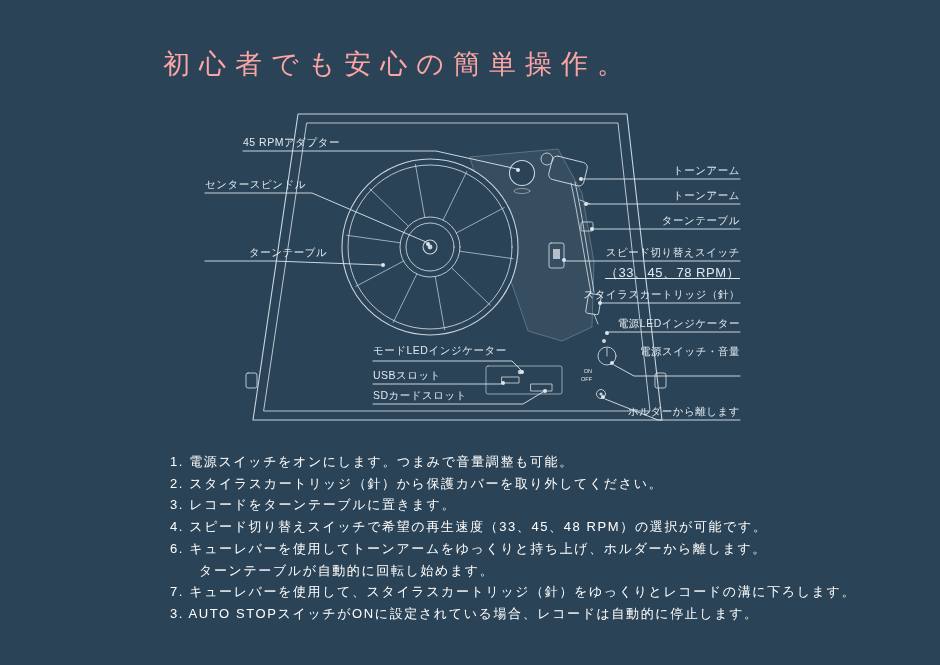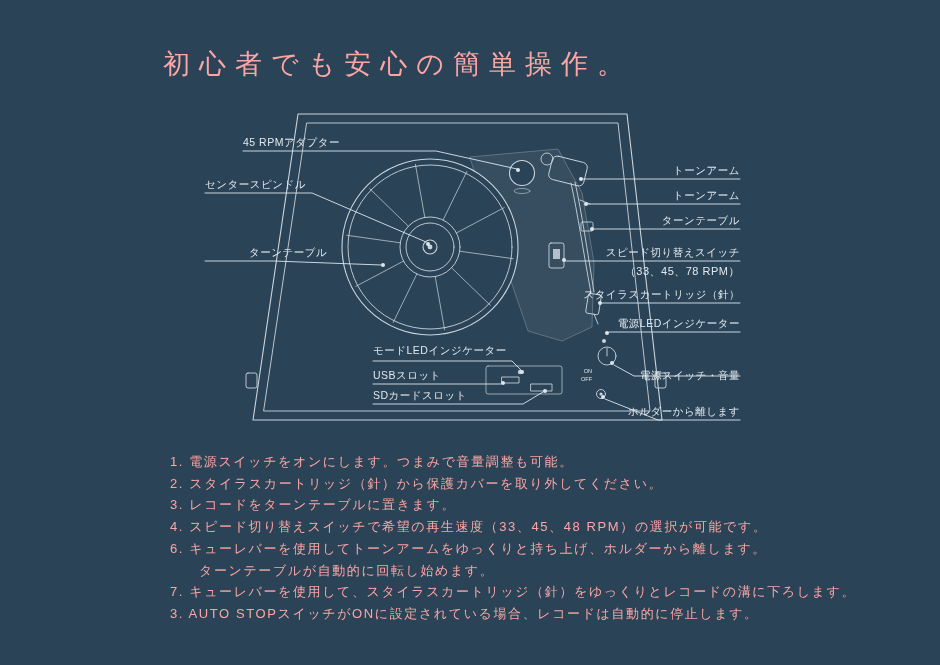--- a/index.html
+++ b/index.html
@@ -13,25 +13,25 @@
     position:absolute; left:163px; top:46px;
     font-size:27px; font-weight:400; letter-spacing:9px;
     color:#fca5a5; white-space:nowrap;
   }
   .diagram-svg { position:absolute; left:0; top:0; }
   .lbl {
     position:absolute; font-size:10.5px; letter-spacing:0.5px;
     color:#e0e9ef; white-space:nowrap;
   }
   .lbl-right { right:200px; text-align:right; }
-  .lbl-sub { font-size:11px; }
+  .lbl-sub { font-size:13px;text-decoration:underline; }
   .instructions { position:absolute; left:170px; top:451px; width:750px; }
   .instr {
     font-size:13px; letter-spacing:1.6px; line-height:21.7px;
-    color:#fca5a5; white-space:nowrap;
+    color:#ffffff; white-space:nowrap;
   }
   .instr.indent { padding-left:29px; }
 </style>
 </head>
 <body>
 
 <div class="page">
 
   <h1 class="title">初心者でも安心の簡単操作。</h1>
 
@@ -138,21 +138,21 @@
   <div class="lbl" style="left:373px; top:369px;">USBスロット</div>
   <div class="lbl" style="left:373px; top:389px;">SDカードスロット</div>
 
   <div class="lbl lbl-right" style="top:164px;">トーンアーム</div>
   <div class="lbl lbl-right" style="top:189px;">トーンアーム</div>
   <div class="lbl lbl-right" style="top:214px;">ターンテーブル</div>
   <div class="lbl lbl-right" style="top:246px;">スピード切り替えスイッチ</div>
   <div class="lbl lbl-right lbl-sub" style="top:264px;">（33、45、78 RPM）</div>
   <div class="lbl lbl-right" style="top:288px;">スタイラスカートリッジ（針）</div>
   <div class="lbl lbl-right" style="top:317px;">電源LEDインジケーター</div>
-  <div class="lbl lbl-right" style="top:369px;margin-left:40px;">電源スイッチ・音量</div>
+  <div class="lbl lbl-right" style="top:345px;margin-left:40px;">電源スイッチ・音量</div>
   <div class="lbl lbl-right" style="top:405px;">ホルダーから離します</div>
 
   <div class="instructions">
     <div class="instr">1. 電源スイッチをオンにします。つまみで音量調整も可能。</div>
     <div class="instr">2. スタイラスカートリッジ（針）から保護カバーを取り外してください。</div>
     <div class="instr">3. レコードをターンテーブルに置きます。</div>
     <div class="instr">4. スピード切り替えスイッチで希望の再生速度（33、45、48 RPM）の選択が可能です。</div>
     <div class="instr">6. キューレバーを使用してトーンアームをゆっくりと持ち上げ、ホルダーから離します。</div>
     <div class="instr indent">ターンテーブルが自動的に回転し始めます。</div>
     <div class="instr">7. キューレバーを使用して、スタイラスカートリッジ（針）をゆっくりとレコードの溝に下ろします。</div>

